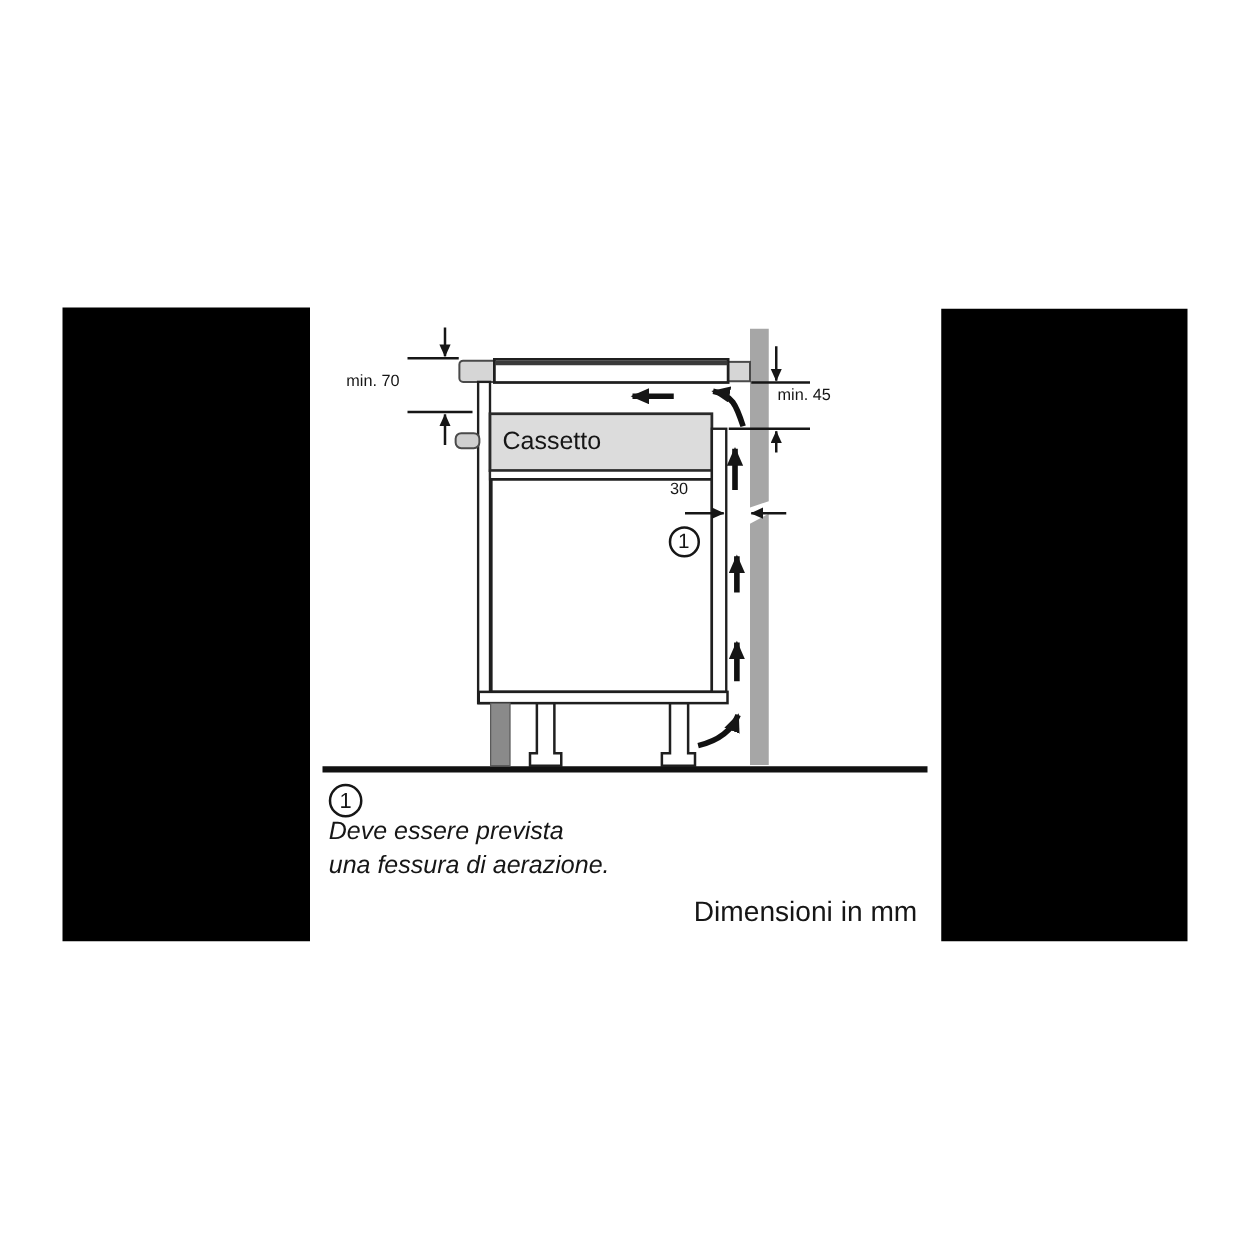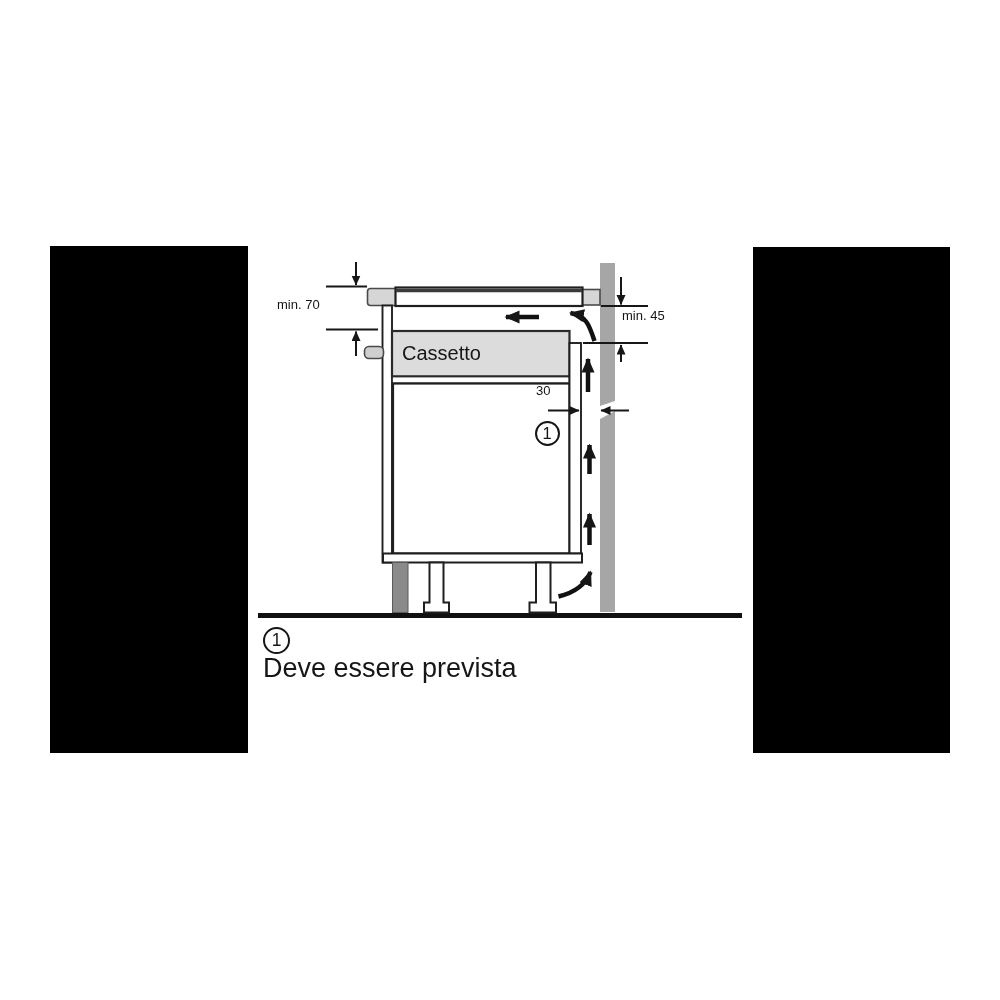--- a/index.html
+++ b/index.html
@@ -4,21 +4,21 @@
 <style>
   html,body{margin:0;padding:0;background:#ffffff;}
   .stage{
     position:relative;width:1000px;height:1000px;background:#ffffff;overflow:hidden;
     font-family:"Liberation Sans","DejaVu Sans",sans-serif;color:#161616;
   }
   .stage svg{position:absolute;left:0;top:0;}
   .lbl{position:absolute;line-height:1;white-space:nowrap;color:#161616;}
   .fs21{font-size:13px;}
   .fs20{font-size:20px;}
-  .fs215{font-size:27px;}
+  .fs215{font-size:20px;font-style:italic;}
   .fs225{font-size:22.5px;}
   .callout{
     position:absolute;box-sizing:border-box;border:2px solid #161616;border-radius:50%;
     display:flex;align-items:center;justify-content:center;background:transparent;
   }
   .callout.diag{left:534.5px;top:420.5px;width:25px;height:25px;font-size:16.5px;}
   .callout.foot{left:263px;top:627px;width:27px;height:27px;font-size:17.5px;}
 </style>
 </head>
 <body>
@@ -87,14 +87,16 @@
   <div class="lbl fs20" style="left:402px;top:343px;">Cassetto</div>
 
   <div class="callout diag">
     <span>1</span>
   </div>
 
   <div class="callout foot">
     <span>1</span>
   </div>
   <div class="lbl fs215" style="left:263px;top:655px;">Deve essere prevista</div>
+  <div class="lbl fs215" style="left:263px;top:682px;">una fessura di aerazione.</div>
 
+  <div class="lbl fs225" style="left:555px;top:719px;">Dimensioni in mm</div>
 </div>
 
 </body></html>

